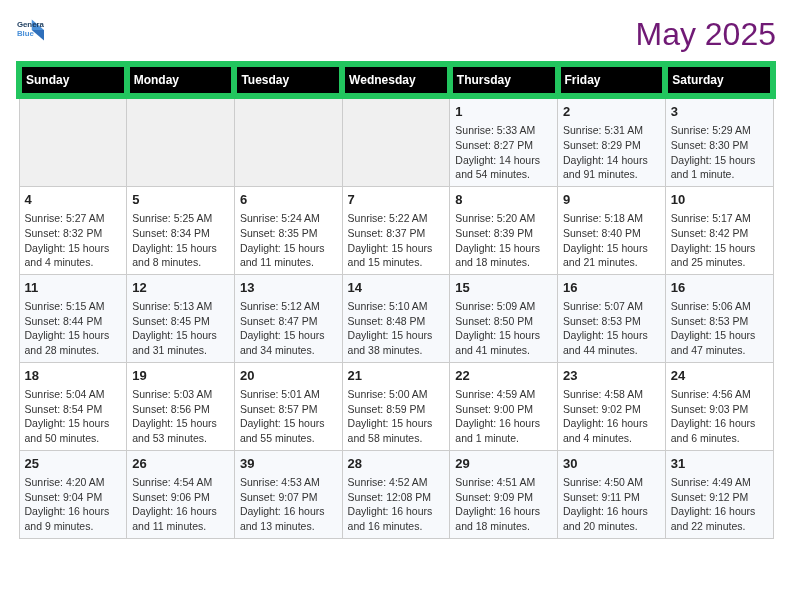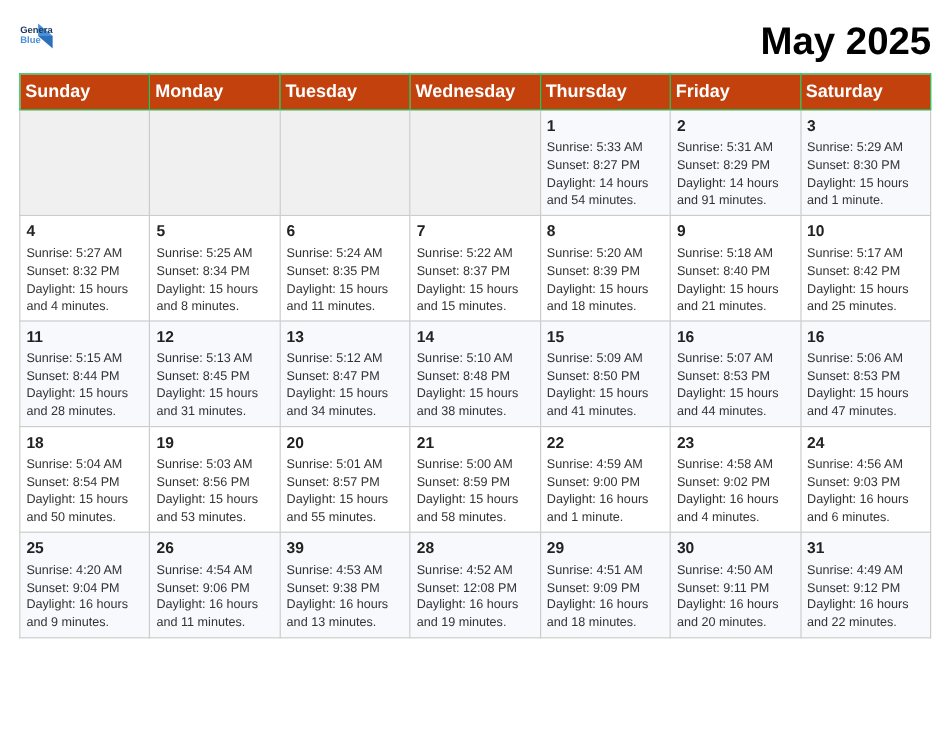--- a/index.html
+++ b/index.html
@@ -23,39 +23,39 @@
     }
     .logo-icon {
       width: 28px;
       height: 28px;
     }
     .title-block {
       text-align: right;
     }
     .main-title {
       font-size: 32px;
-      font-weight: bold;
-      color: #000000;
+      font-weight: normal;
+      color: #701a75;
     }
     .subtitle {
       font-size: 16px;
       color: #333;
     }
     table {
       width: 100%;
       border-collapse: collapse;
       font-size: 11px;
     }
     thead tr th {
-      background-color: #c2410c;
+      background-color: #000000;
       color: #fff;
       padding: 6px 4px;
       text-align: left;
-      font-size: 15px;
-      border: 1px solid #22c55e;
+      font-size: 12px;
+      border: 6px solid #22c55e;
     }
     tbody tr td {
       border: 1px solid #ccc;
       vertical-align: top;
       padding: 4px 5px;
       height: 80px;
       background: #fff;
       color: #333;
       font-size: 10.5px;
       line-height: 1.4;
@@ -296,30 +296,30 @@
         <td>
           <span class="day-num">26</span>
           <div>Sunrise: 4:54 AM</div>
           <div>Sunset: 9:06 PM</div>
           <div>Daylight: 16 hours</div>
           <div>and 11 minutes.</div>
         </td>
         <td>
           <span class="day-num">39</span>
           <div>Sunrise: 4:53 AM</div>
-          <div>Sunset: 9:38 PM</div>
+          <div>Sunset: 9:07 PM</div>
           <div>Daylight: 16 hours</div>
           <div>and 13 minutes.</div>
         </td>
         <td>
           <span class="day-num">28</span>
           <div>Sunrise: 4:52 AM</div>
           <div>Sunset: 12:08 PM</div>
           <div>Daylight: 16 hours</div>
-          <div>and 19 minutes.</div>
+          <div>and 16 minutes.</div>
         </td>
         <td>
           <span class="day-num">29</span>
           <div>Sunrise: 4:51 AM</div>
           <div>Sunset: 9:09 PM</div>
           <div>Daylight: 16 hours</div>
           <div>and 18 minutes.</div>
         </td>
         <td>
           <span class="day-num">30</span>

